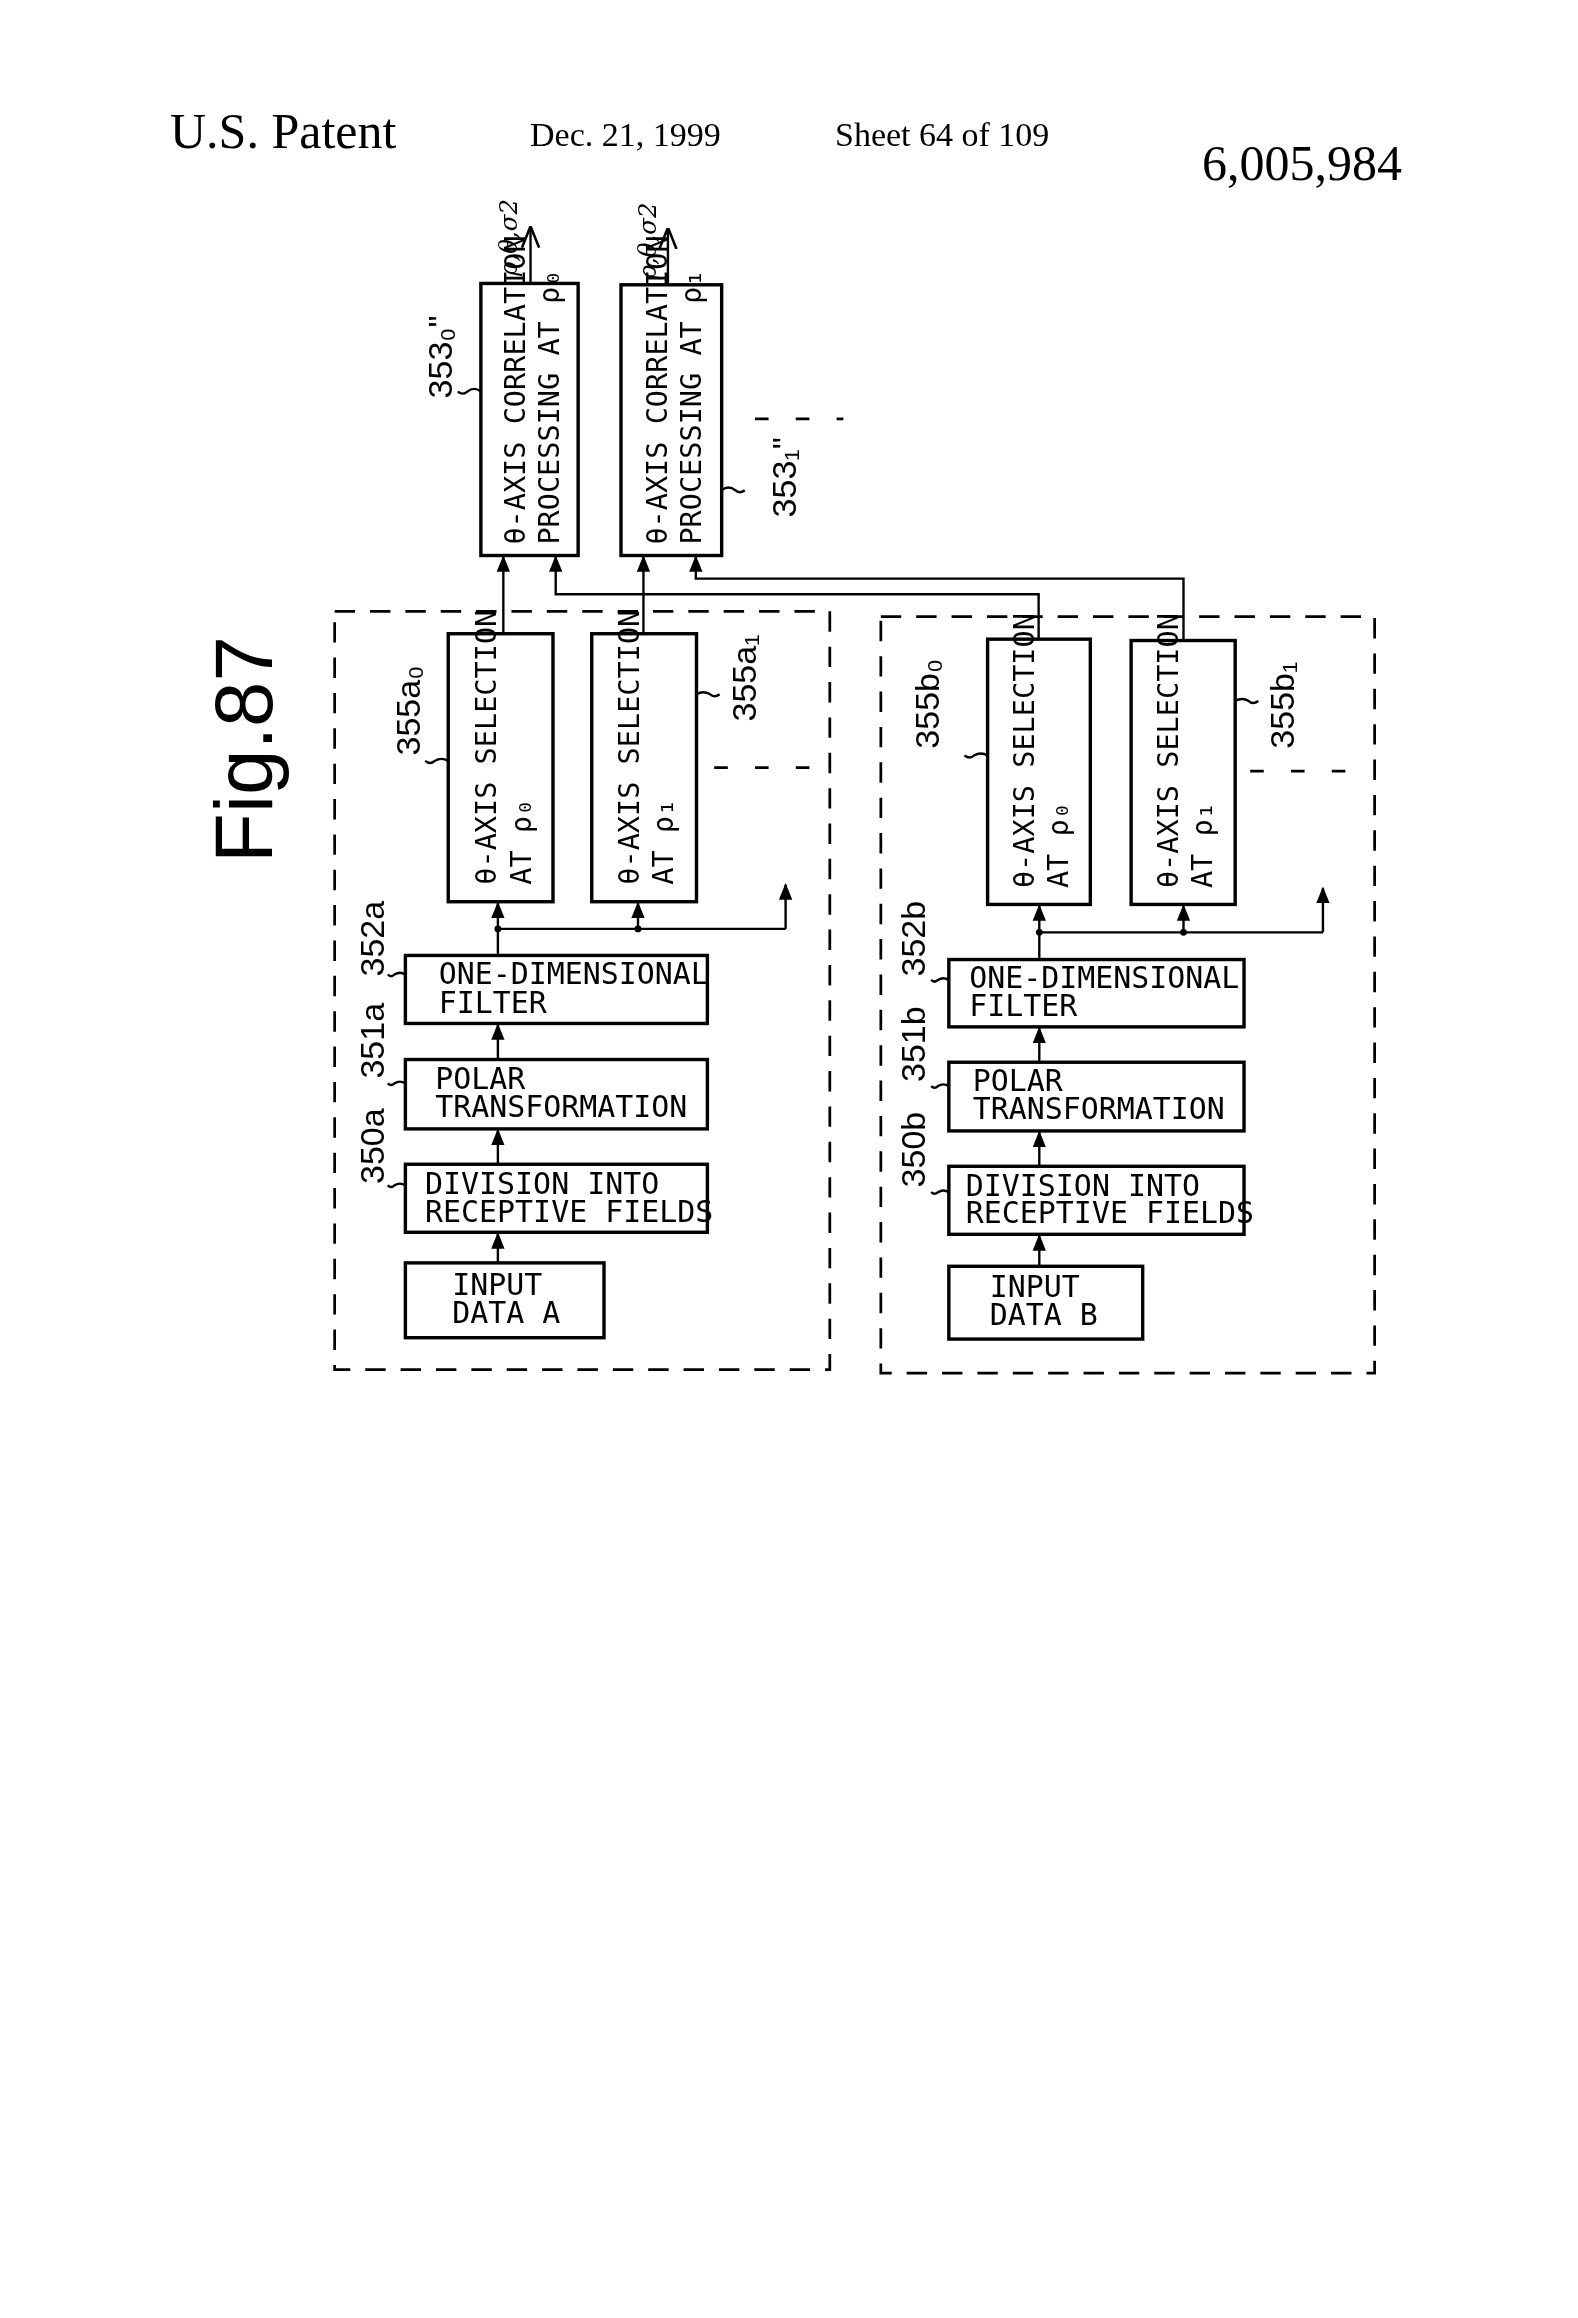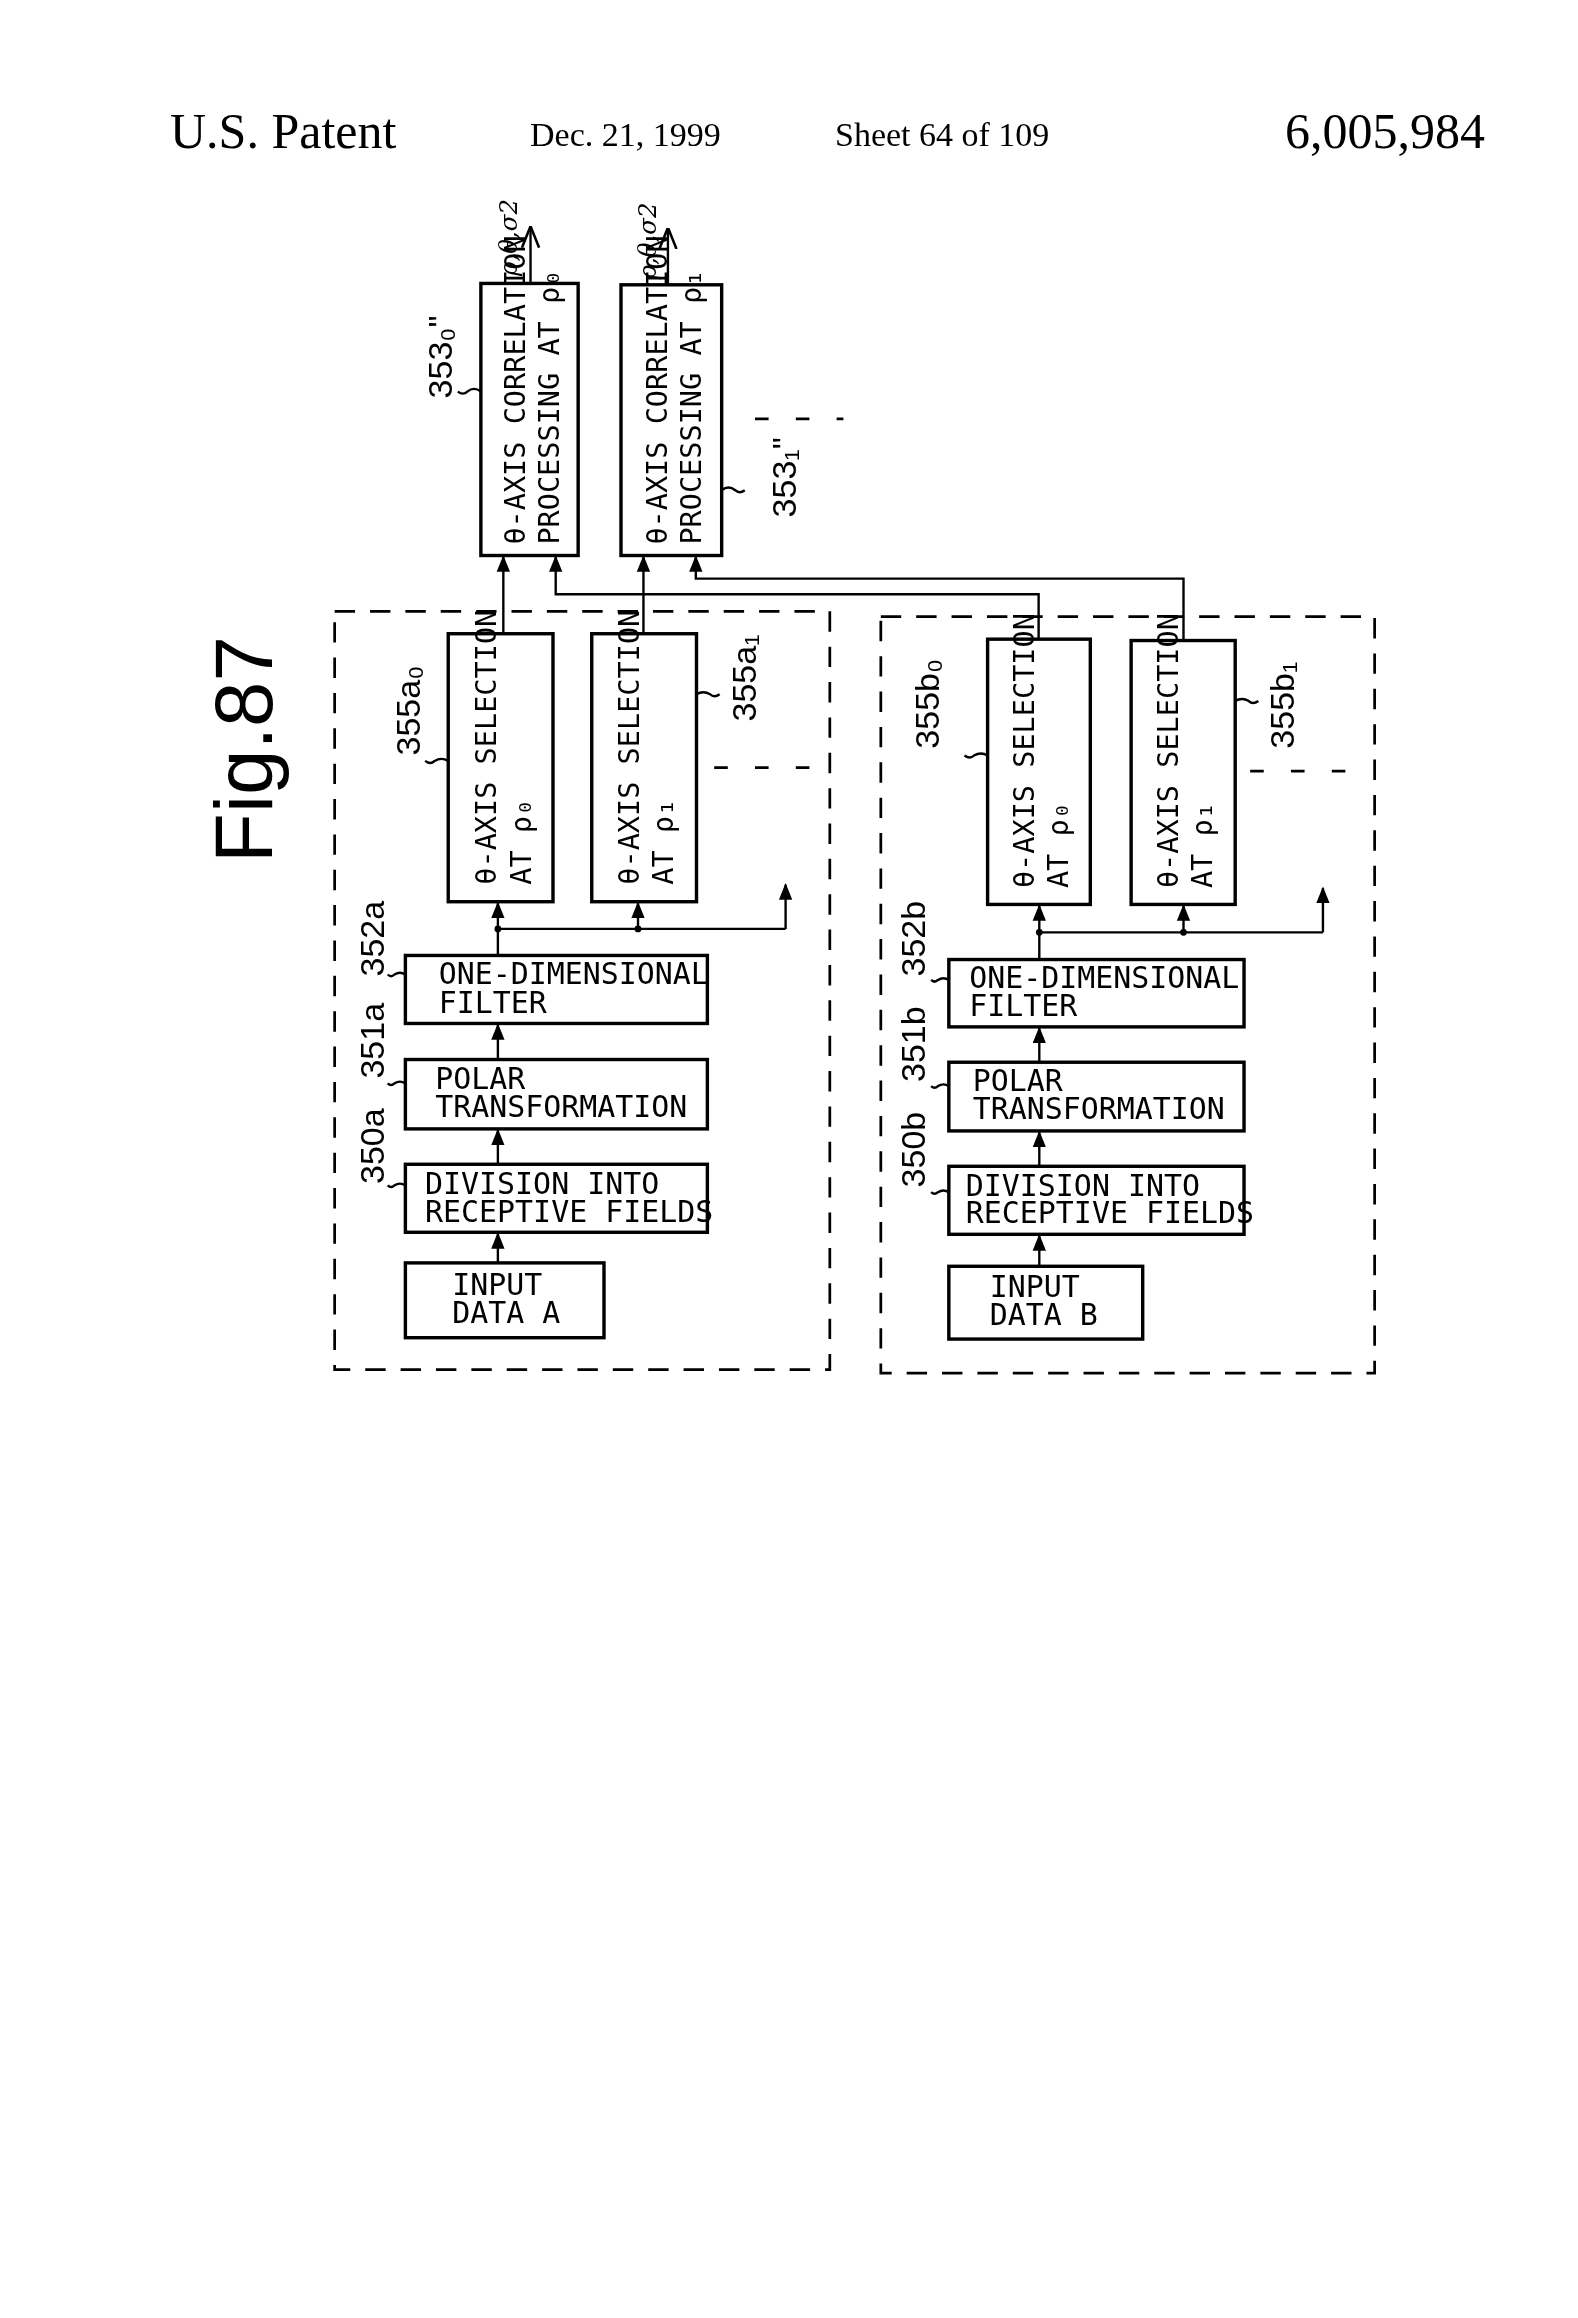--- a/index.html
+++ b/index.html
@@ -17,21 +17,21 @@
   .ref { font-family:"Liberation Sans", sans-serif; font-size:50px; fill:#000; }
   .out { font-family:"DejaVu Serif", serif; font-style:italic; font-size:36px; fill:#000; }
   .fig { font-family:"Liberation Sans", sans-serif; font-size:120px; fill:#000; }
 </style>
 </head>
 <body>
 
 <div class="hdr hdr-lg" style="left:170px;">U.S. Patent</div>
 <div class="hdr hdr-sm" style="left:530px;">Dec. 21, 1999</div>
 <div class="hdr hdr-sm" style="left:835px;">Sheet 64 of 109</div>
-<div class="hdr hdr-lg" style="left:1285px;">6,005,984</div>
+<div class="hdr hdr-lg" style="left:1202px;margin-top:32px;">6,005,984</div>
 
 <svg id="diagram" width="1578" height="2319" viewBox="0 0 2320 3408">
   <defs>
     <marker id="ah" viewBox="0 0 10 10" refX="9" refY="5" markerWidth="7" markerHeight="7" orient="auto-start-reverse">
       <path d="M0,1 L10,5 L0,9 z" fill="#000"></path>
     </marker>
     <marker id="ao" viewBox="0 0 10 10" refX="9" refY="5" markerWidth="9" markerHeight="9" orient="auto">
       <path d="M0,1 L10,5 L0,9" fill="none" stroke="#000" stroke-width="1.2"></path>
     </marker>
   </defs>

